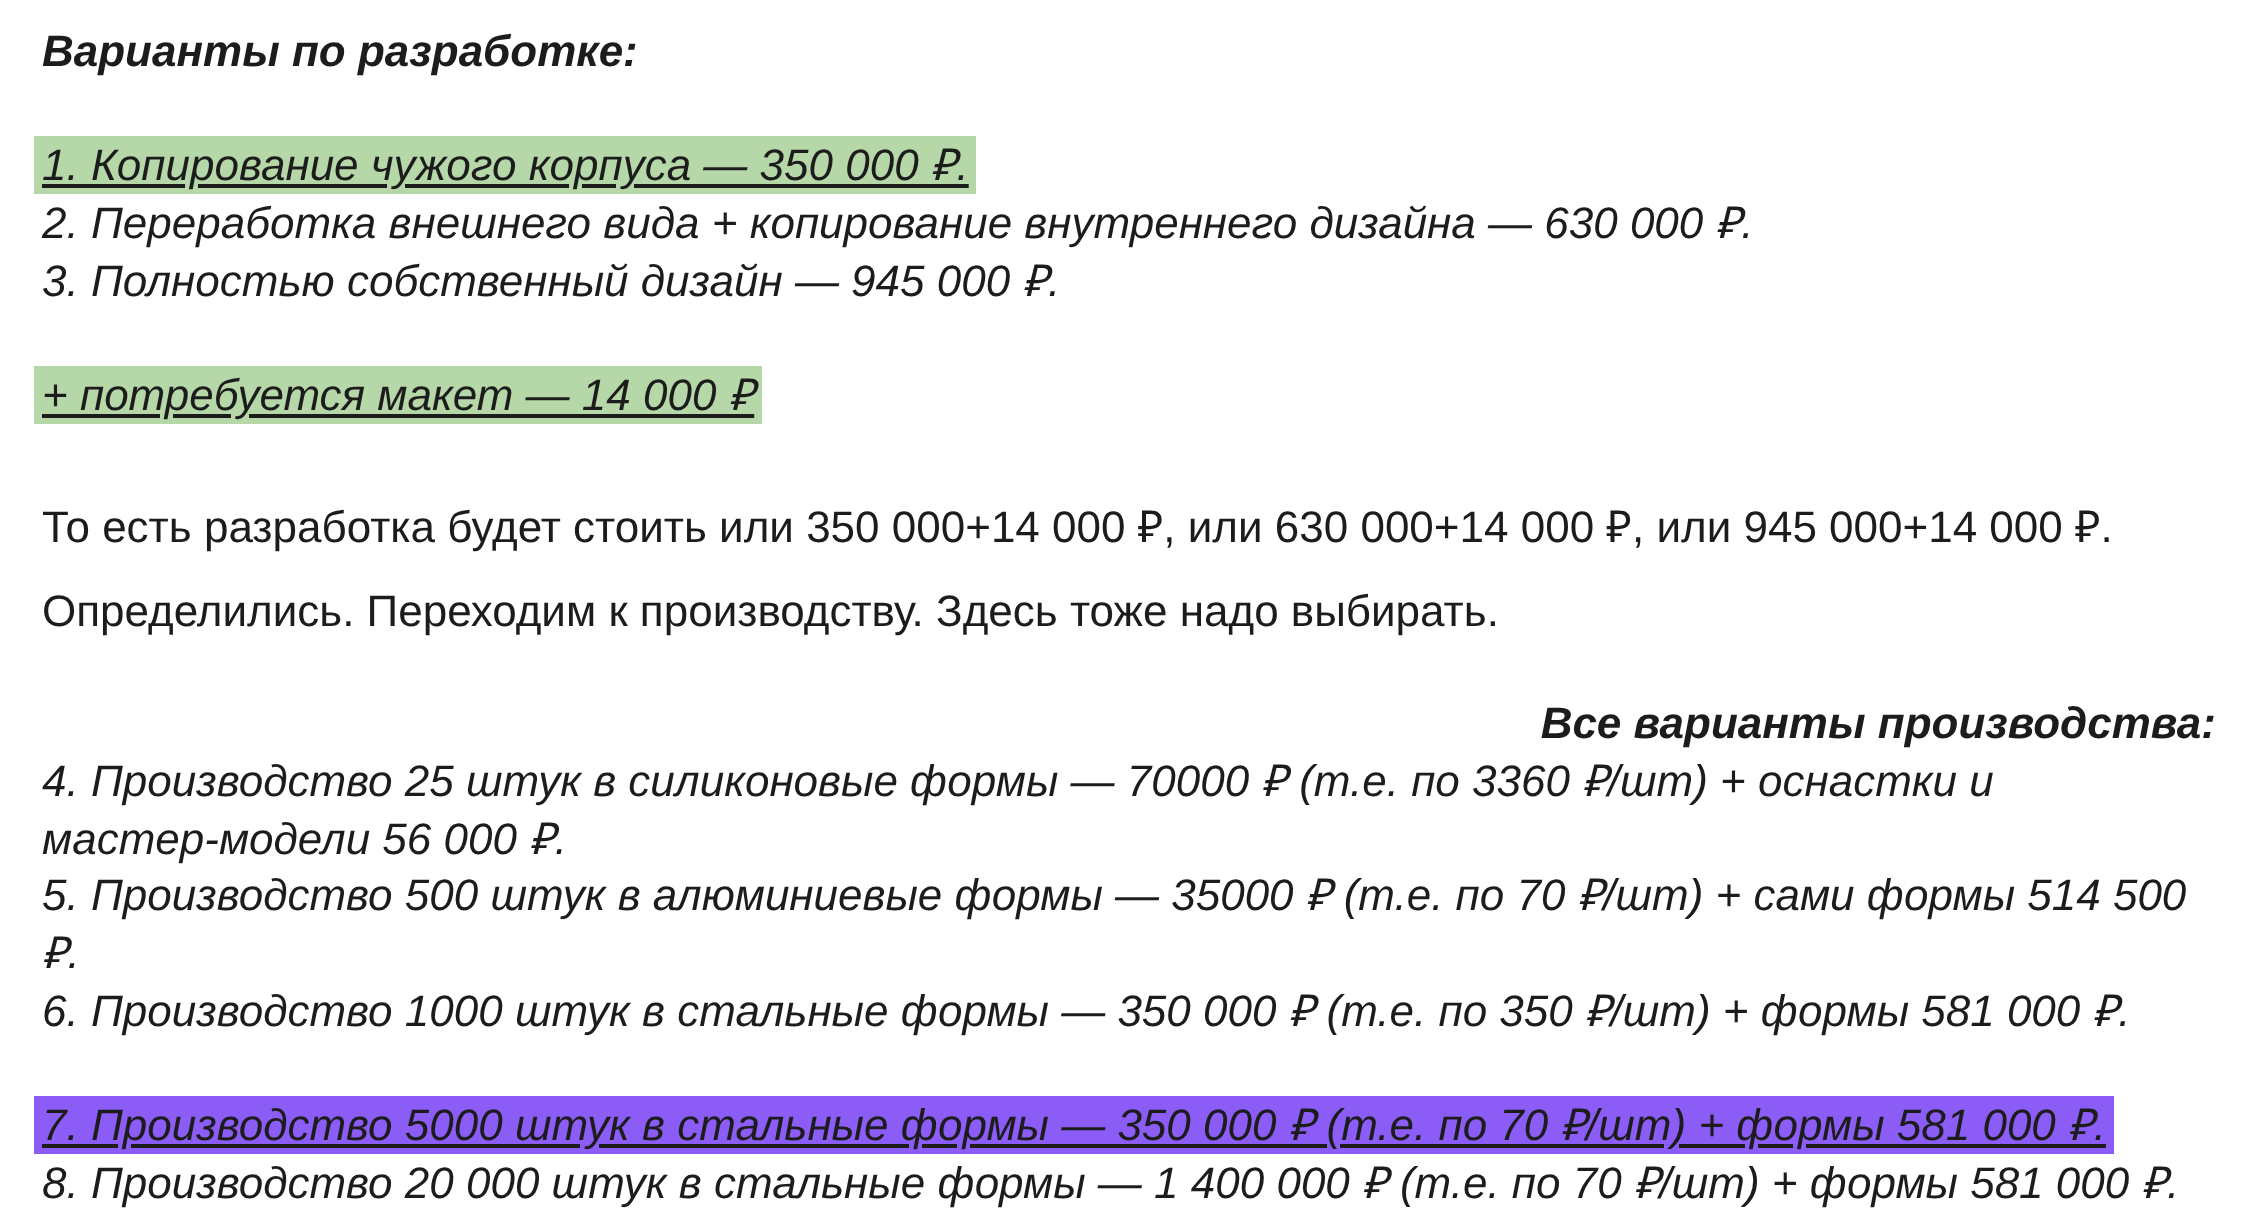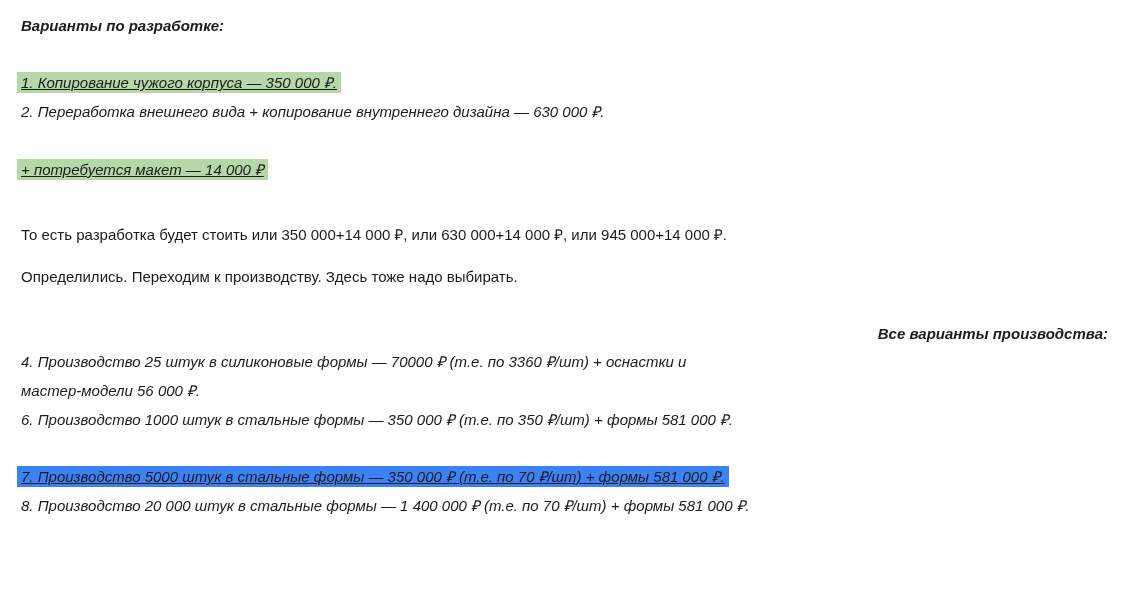--- a/index.html
+++ b/index.html
@@ -8,21 +8,21 @@
     background: #ffffff;
   }
   .page {
     width: 1132px;
     height: 609px;
     background: #ffffff;
     overflow: hidden;
     box-sizing: border-box;
     padding: 12px 24px 0 21px;
     font-family: "Liberation Sans", sans-serif;
-    font-size: 15px;
+    font-size: 22px;
     line-height: 28.7px;
     color: #1c1c1c;
   }
   .section-heading {
     font-weight: bold;
     font-style: italic;
     margin: 0;
   }
   .doc-line {
     font-style: italic;
@@ -36,49 +36,52 @@
   .para-summary { margin-top: 37px; }
   .para-transition { margin-top: 13px; }
   .heading-production { margin-top: 28px; text-align: right; }
   mark.hl-green, mark.hl-yellow {
     color: inherit;
     padding: 2px 4px 2px 4px;
     margin-left: -4px;
     text-decoration: underline;
   }
   mark.hl-green { background: #b6d7a8; }
-  mark.hl-yellow { background: #3b82f6; }
+  mark.hl-yellow { background: #8b5cf6; }
 </style>
 </head>
 <body>
 
 <div class="page">
 
   <p class="section-heading">Варианты по разработке:</p>
 
   <div class="doc-line">
     <mark class="hl-green">1. Копирование чужого корпуса — 350 000 ₽.</mark>
   </div>
 
   <div class="doc-line">2. Переработка внешнего вида + копирование внутреннего дизайна — 630 000 ₽.</div>
 
+  <div class="doc-line">3. Полностью собственный дизайн — 945 000 ₽.</div>
 
   <div class="doc-line">
     <mark class="hl-green">+ потребуется макет — 14 000 ₽</mark>
   </div>
 
   <p class="para para-summary">То есть разработка будет стоить или 350 000+14 000 ₽, или 630 000+14 000 ₽, или 945 000+14 000 ₽.</p>
 
   <p class="para para-transition">Определились. Переходим к производству. Здесь тоже надо выбирать.</p>
 
   <p class="section-heading heading-production">Все варианты производства:</p>
 
   <div class="doc-line">4. Производство 25 штук в силиконовые формы — 70000 ₽ (т.е. по 3360 ₽/шт) + оснастки и
 мастер-модели 56 000 ₽.</div>
 
+  <div class="doc-line">5. Производство 500 штук в алюминиевые формы — 35000 ₽ (т.е. по 70 ₽/шт) + сами формы 514 500
+₽.</div>
 
   <div class="doc-line">6. Производство 1000 штук в стальные формы — 350 000 ₽ (т.е. по 350 ₽/шт) + формы 581 000 ₽.</div>
 
   <div class="doc-line">
     <mark class="hl-yellow">7. Производство 5000 штук в стальные формы — 350 000 ₽ (т.е. по 70 ₽/шт) + формы 581 000 ₽.</mark>
   </div>
 
   <div class="doc-line">8. Производство 20 000 штук в стальные формы — 1 400 000 ₽ (т.е. по 70 ₽/шт) + формы 581 000 ₽.</div>
 
 </div>

